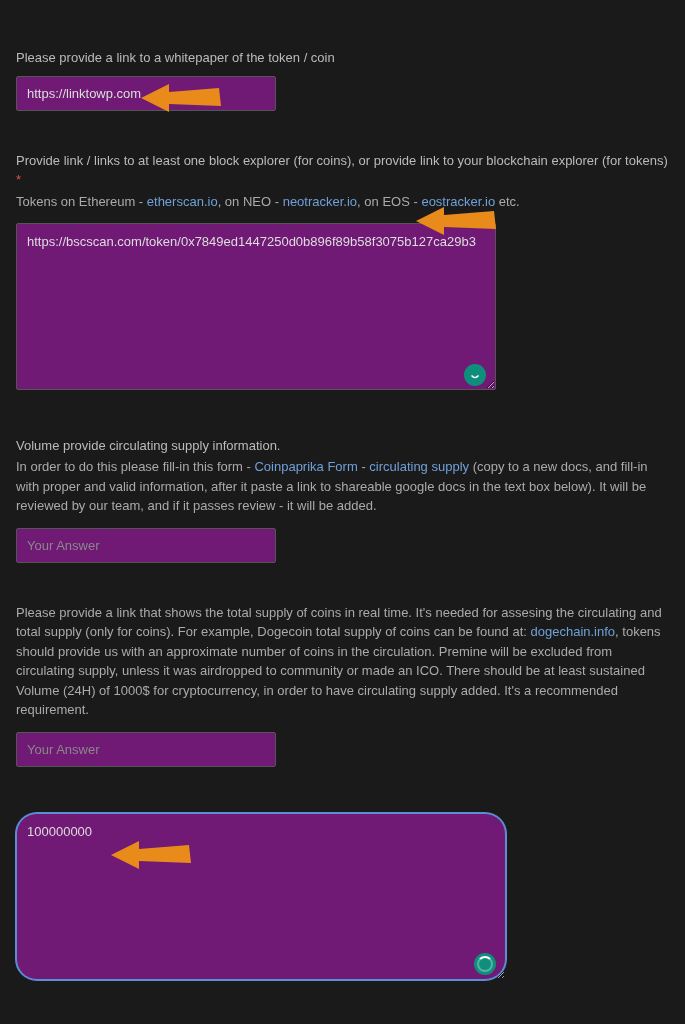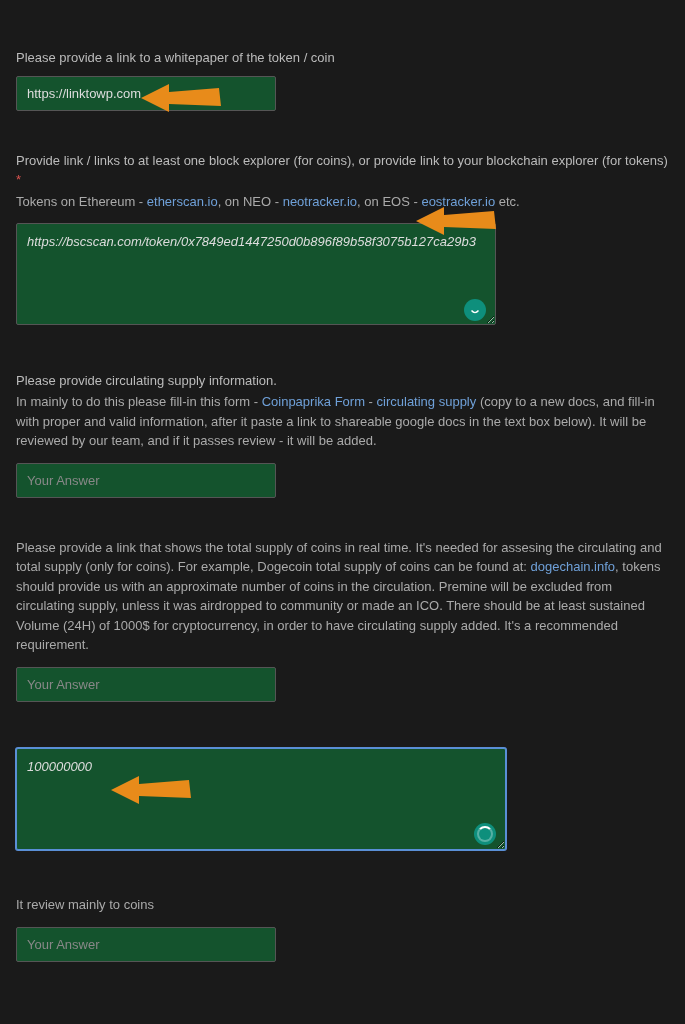--- a/index.html
+++ b/index.html
@@ -11,37 +11,36 @@
       width: 685px;
       padding: 8px 16px 30px 16px;
       line-height: 1.5;
     }
     .field { margin-bottom: 38px; margin-top: 40px; }
     .label { color: #bbb; margin-bottom: 2px; }
     .label .req { color: #d9534f; }
     .hint { color: #aaa; margin-bottom: 6px; }
     .link { color: #6fa0d8; }
     input[type="text"], textarea {
-      background: #14532d;
+      background: #701a75;
       border: 1px solid #555;
       color: #ddd;
       padding: 9px 10px;
       font-size: 13px;
       font-family: inherit;
       border-radius: 2px;
       width: 260px;
       margin-top: 6px;
     }
     input[type="text"]::placeholder, textarea::placeholder { color: #888; }
     textarea {
       width: 480px;
-      height: 102px;
+      height: 167px;
       resize: both;
       line-height: 1.4;
-      font-style: italic;
     }
     textarea.focused {
       border: 1px solid #5a8fd6;
       box-shadow: 0 0 0 1px #5a8fd6;
     }
     .textarea-wrap { position: relative; display: inline-block; }
     .grammar-badge {
       position: absolute;
       right: 10px;
       bottom: 10px;
@@ -97,37 +96,37 @@
           <path d="M6 13 q6 7 12 0"></path>
         </svg>
     </div>
   </div>
   <svg class="arrow" style="left:400px; top:50px;" width="80" height="40" viewBox="0 0 80 40">
     <polygon points="0,20 28,6 28,14 78,10 80,28 28,26 28,34" fill="#e88b1a"></polygon>
   </svg>
 </div>
 
 <div class="field">
-  <div class="label">Please provide circulating supply information.</div>
+  <div class="label">Volume provide circulating supply information.</div>
   <div class="hint">
-    <span>In mainly to do this please fill-in this form - </span><span class="link">Coinpaprika Form</span><span> - </span><span class="link">circulating supply</span><span> (copy to a new docs, and fill-in with proper and valid information, after it paste a link to shareable google docs in the text box below). It will be reviewed by our team, and if it passes review - it will be added.</span>
+    <span>In order to do this please fill-in this form - </span><span class="link">Coinpaprika Form</span><span> - </span><span class="link">circulating supply</span><span> (copy to a new docs, and fill-in with proper and valid information, after it paste a link to shareable google docs in the text box below). It will be reviewed by our team, and if it passes review - it will be added.</span>
   </div>
   <input type="text" placeholder="Your Answer" style="">
 </div>
 
 <div class="field">
   <div class="hint">
     <span>Please provide a link that shows the total supply of coins in real time. It's needed for assesing the circulating and total supply (only for coins). For example, Dogecoin total supply of coins can be found at: </span><span class="link">dogechain.info</span><span>, tokens should provide us with an approximate number of coins in the circulation. Premine will be excluded from circulating supply, unless it was airdropped to community or made an ICO. There should be at least sustained Volume (24H) of 1000$ for cryptocurrency, in order to have circulating supply added. It's a recommended requirement.</span>
   </div>
   <input type="text" placeholder="Your Answer" style="">
 </div>
 
 <div class="field pos-rel">
   <div class="textarea-wrap">
-    <textarea class="focused" id="ta-maxsupply" style="width: 490px;">100000000</textarea>
+    <textarea class="focused" id="ta-maxsupply" style="width: 490px; border-radius: 21px;">100000000</textarea>
     <div class="grammar-badge spin"></div>
   </div>
   <svg class="arrow" style="left:95px; top:28px;" width="80" height="40" viewBox="0 0 80 40">
     <polygon points="0,20 28,6 28,14 78,10 80,28 28,26 28,34" fill="#e88b1a"></polygon>
   </svg>
 </div>
 
 <div class="field">
   <div class="hint">It review mainly to coins</div>
   <input type="text" placeholder="Your Answer" style="">

